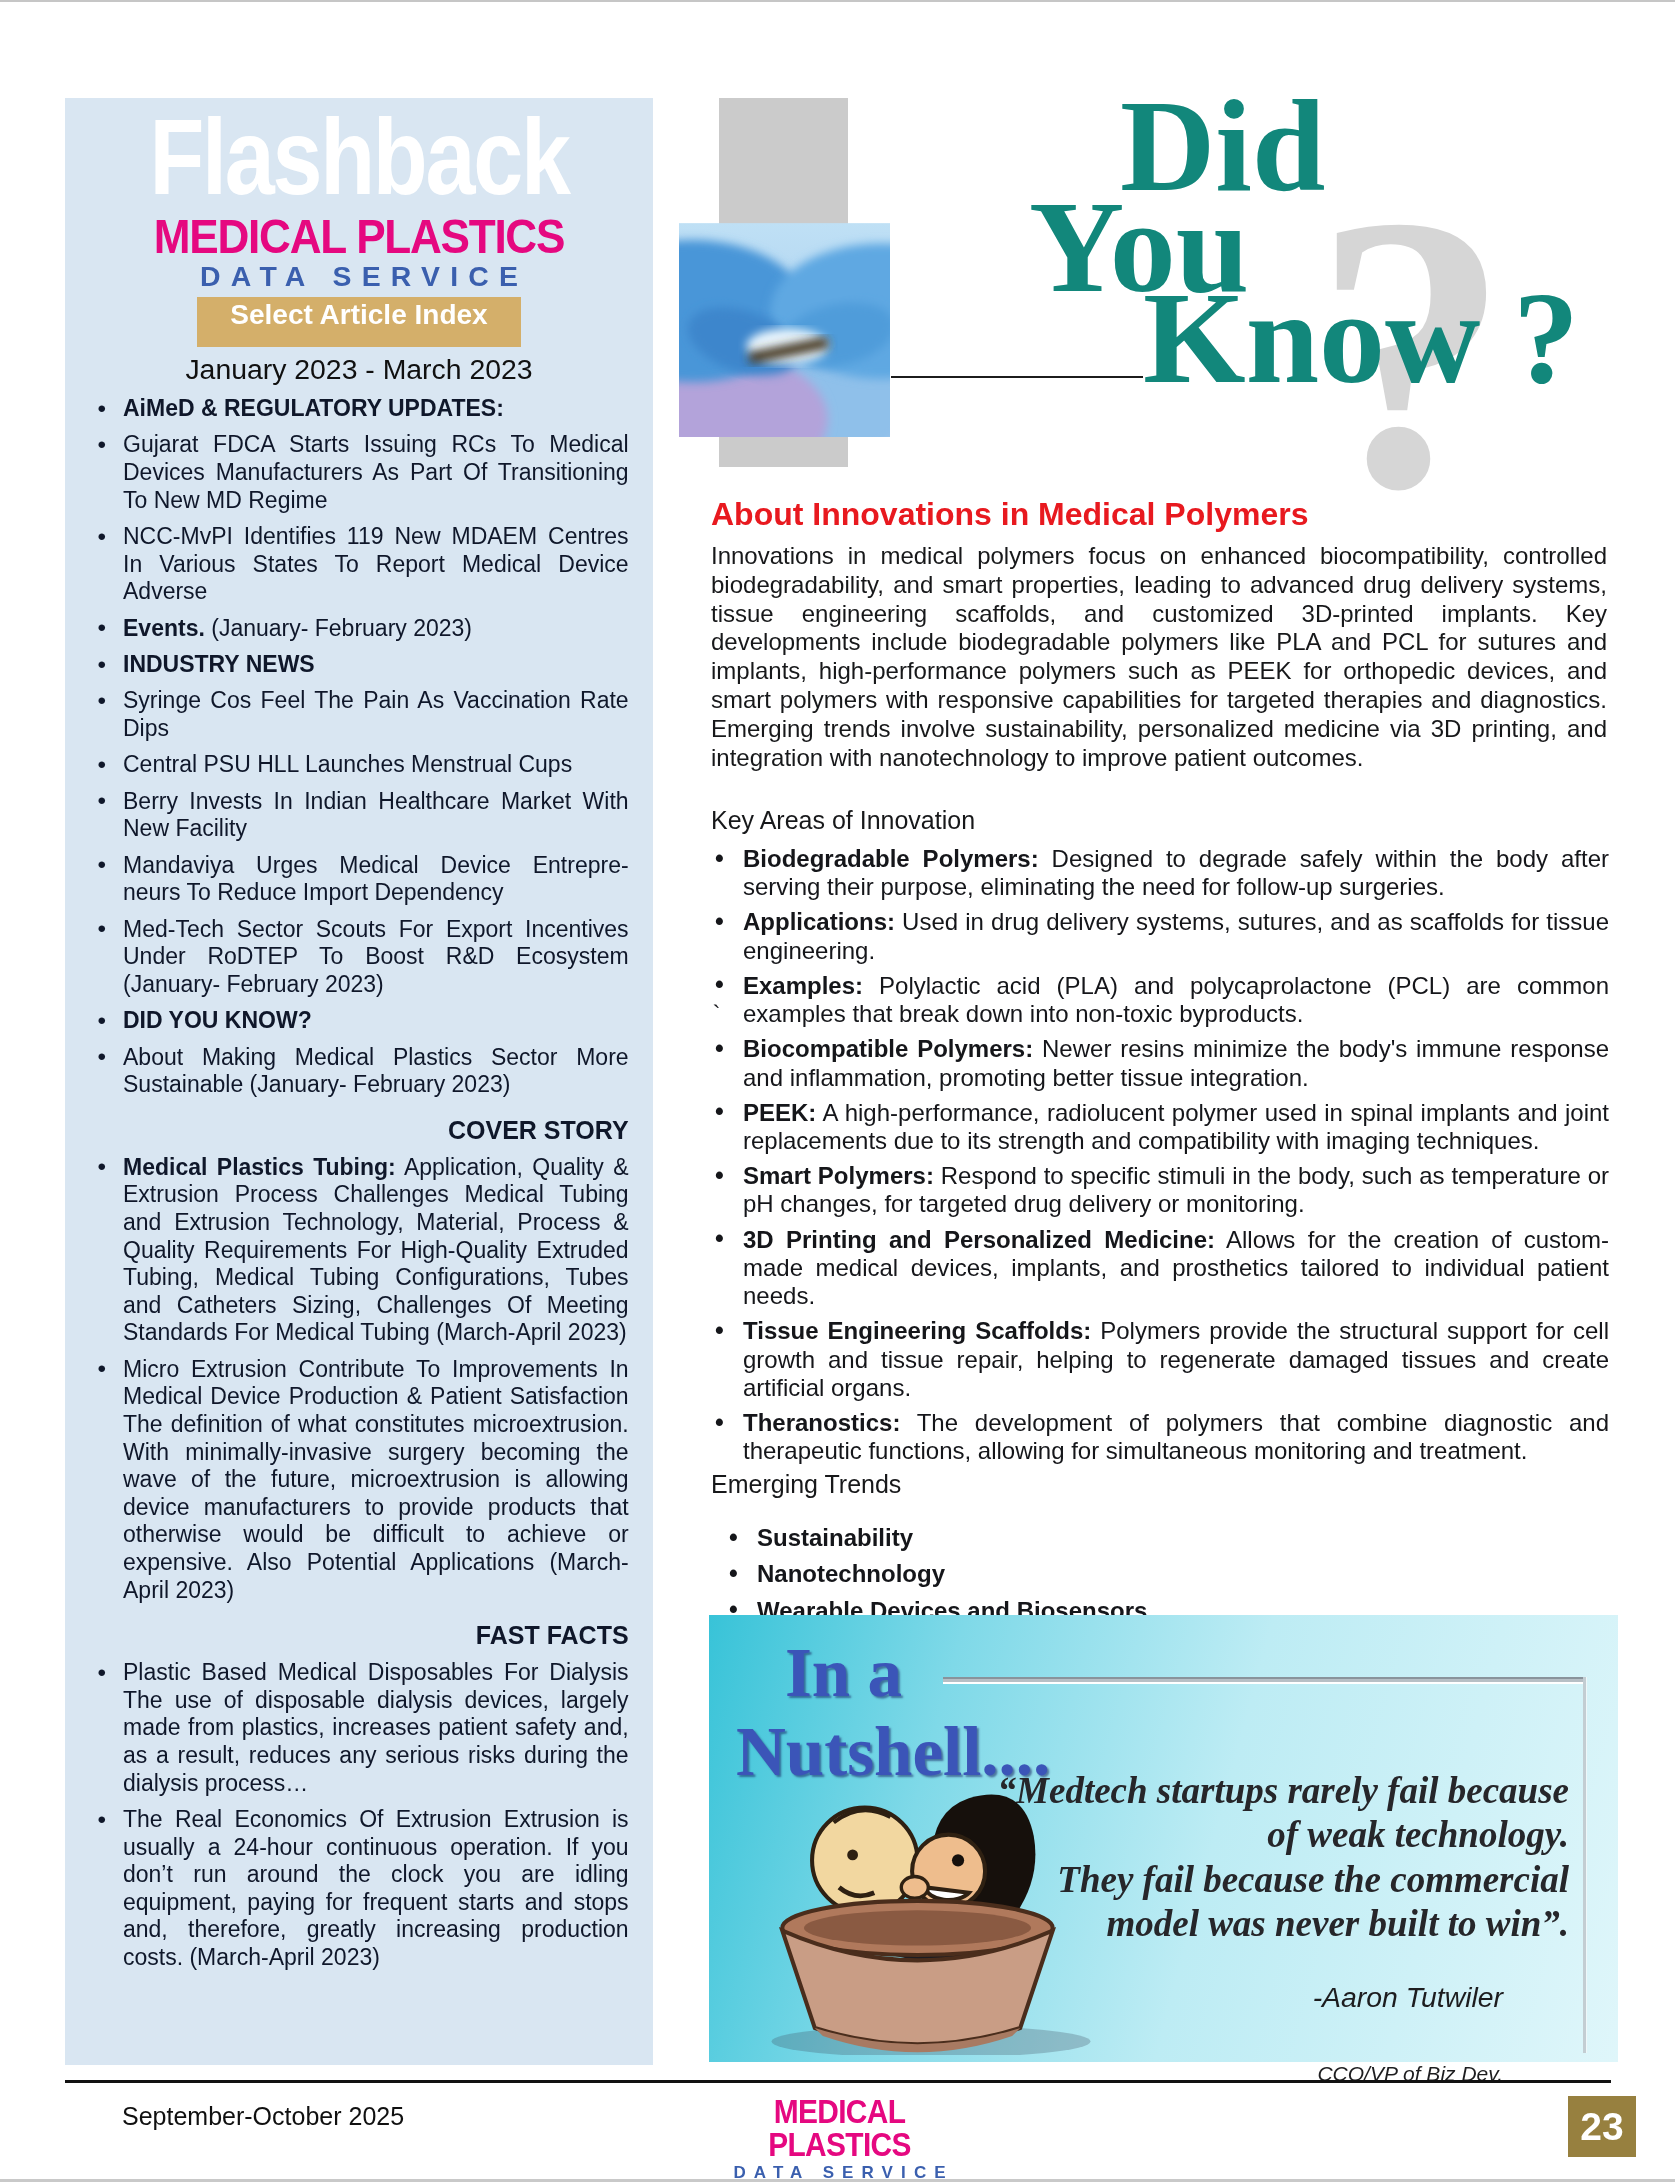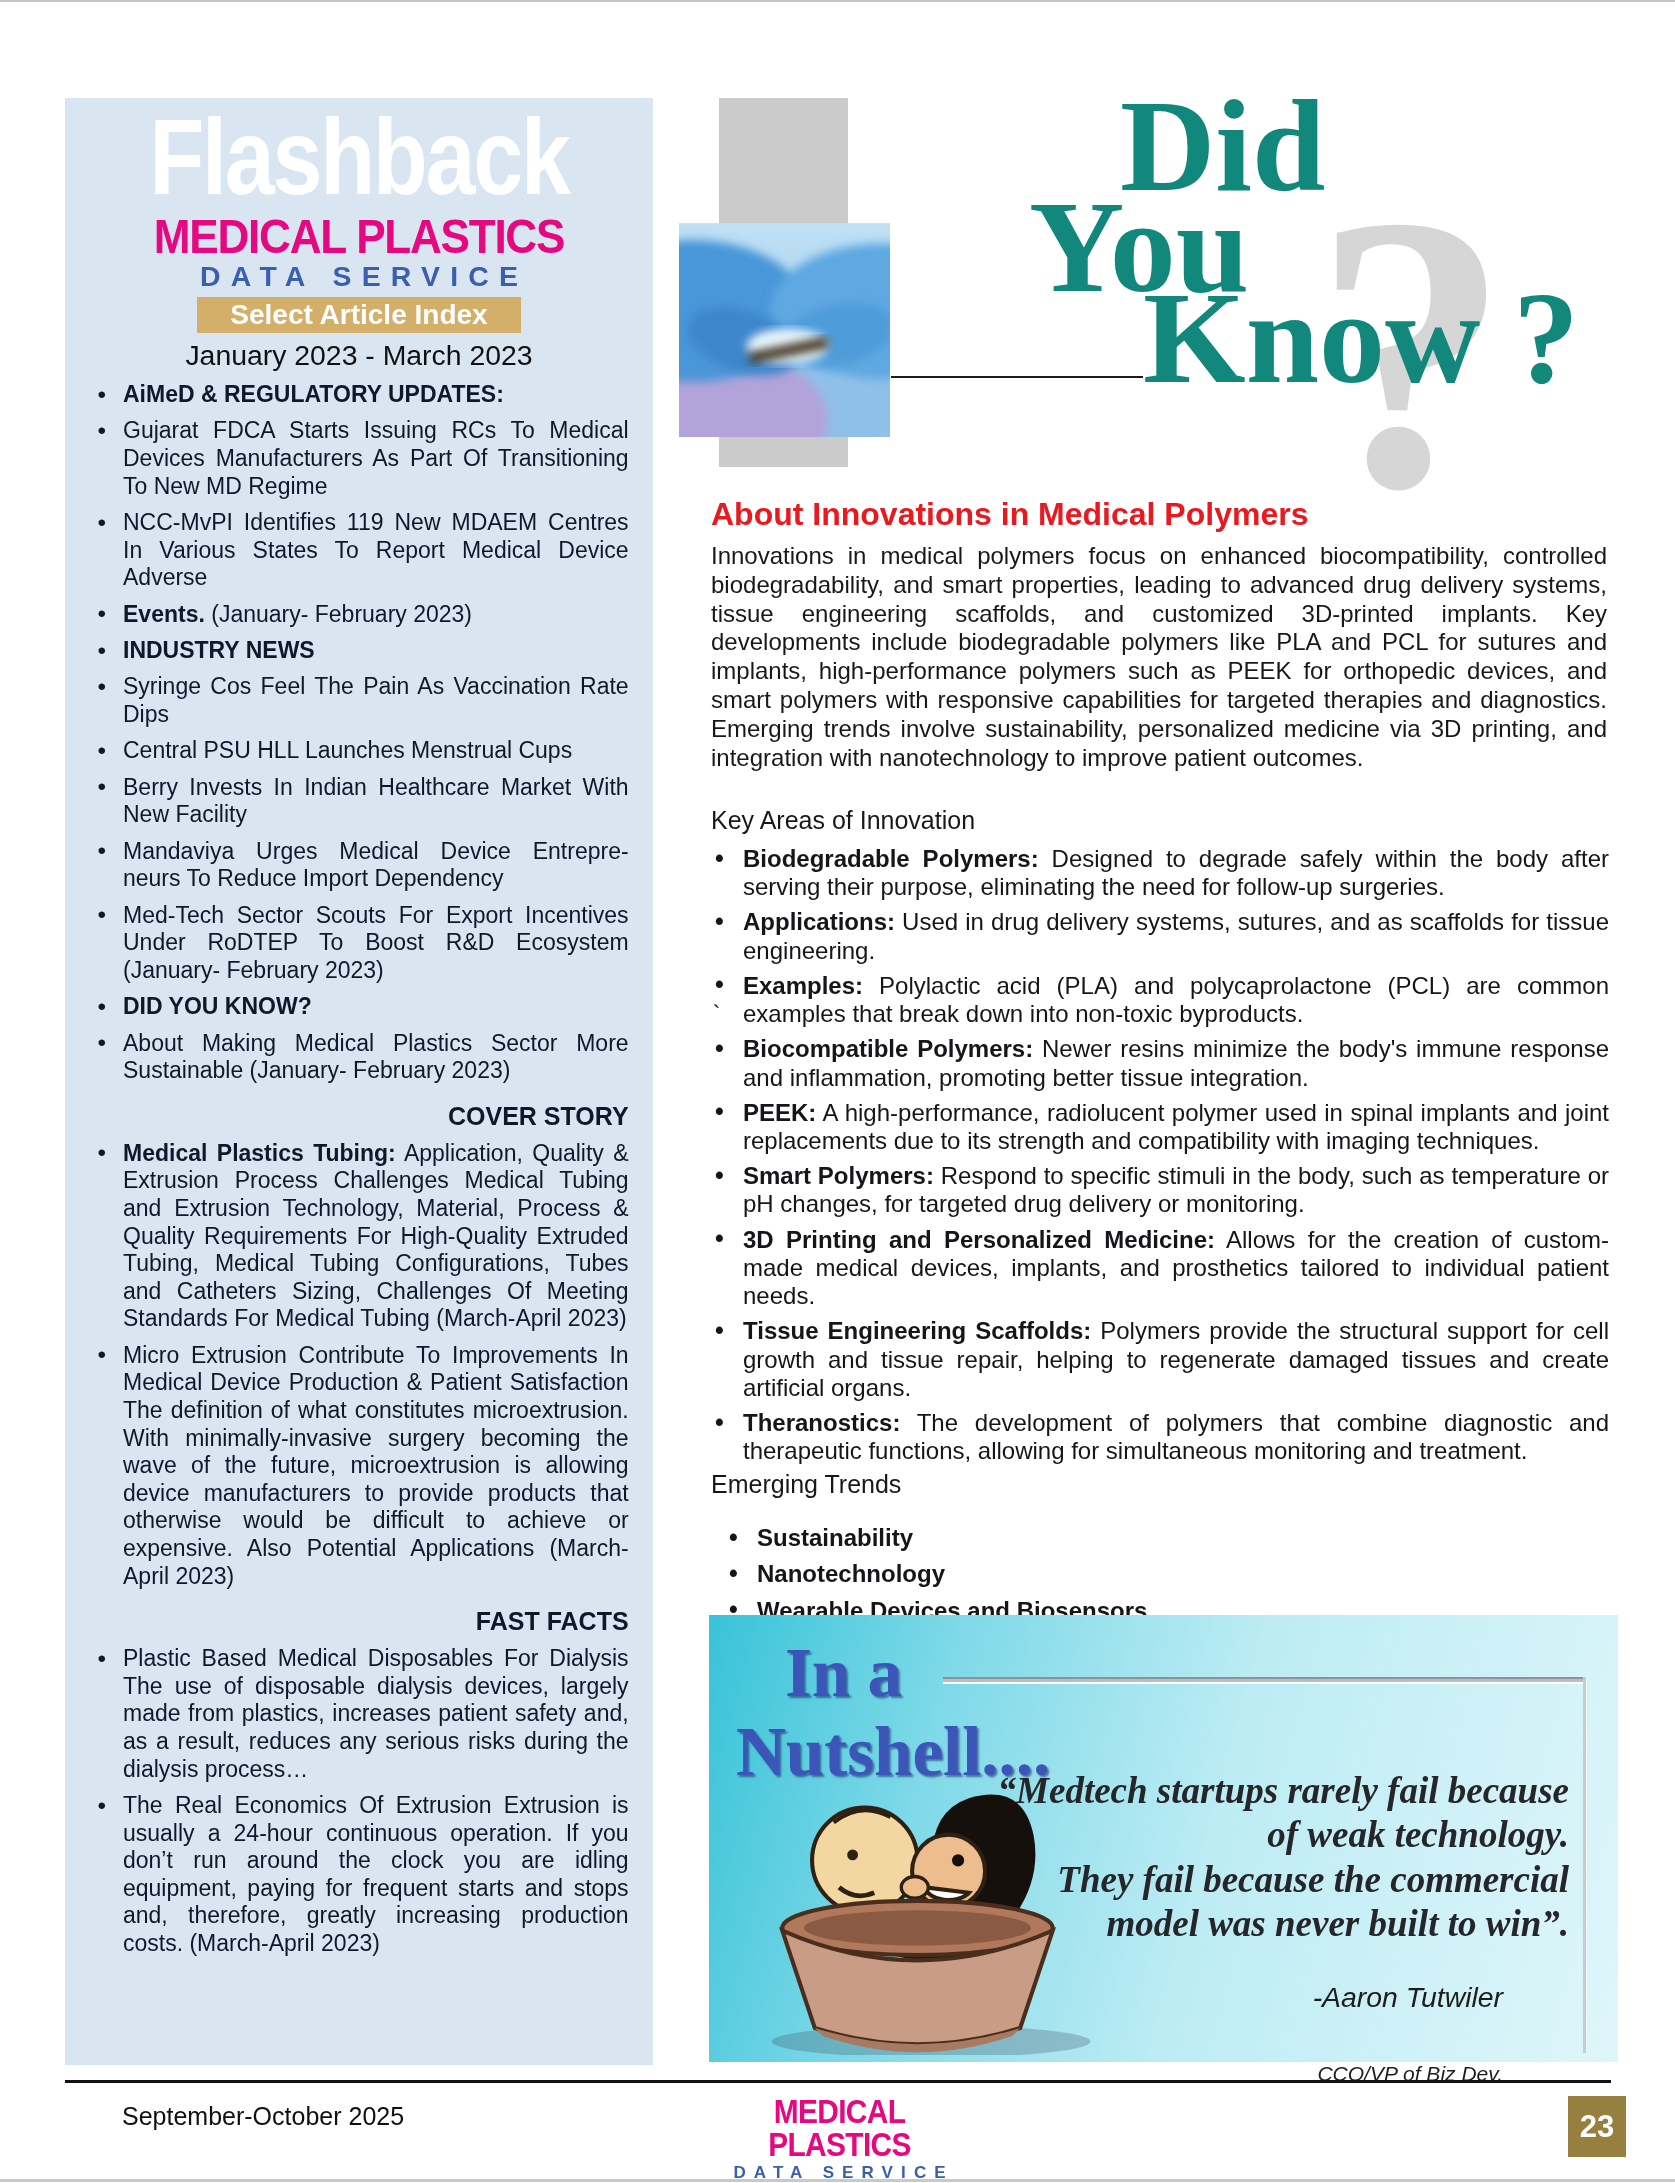--- a/index.html
+++ b/index.html
@@ -10,21 +10,21 @@
   .edge-bottom{left:0;top:2179px;width:1676px;height:2.7px;background:#c9c9c9;}
 
   
   .sidebar{left:65px;top:98px;width:588px;height:1967px;background:#d9e6f2;}
   .fb-title{margin:9.5px 0 0;text-align:center;color:#ffffff;font-weight:bold;
             font-size:107px;line-height:.92;letter-spacing:-2.7px;transform:scaleX(.84);}
   .logo-mp{margin-top:6.8px;text-align:center;color:#e50880;font-weight:bold;
            font-size:49px;line-height:.95;letter-spacing:-1.4px;transform:scaleX(.9);}
   .logo-ds{margin-top:2.7px;text-align:center;color:#3a5fae;font-weight:bold;
            font-size:28.4px;line-height:1;letter-spacing:10.2px;text-indent:10.2px;}
-  .select-btn{margin:6.8px auto 0;width:324px;height:36px;line-height:35px;background:#d4af6a;
+  .select-btn{margin:6.8px auto 0;width:324px;height:50px;line-height:35px;background:#d4af6a;
               color:#ffffff;font-weight:bold;font-size:28px;text-align:center;cursor:pointer;}
   .daterange{margin-top:5.4px;text-align:center;font-size:28.4px;color:#101010;}
   ul.toc{list-style:none;margin:9.5px 0 0;padding:0 24.4px 20.3px 27px;}
   ul.toc li{position:relative;padding-left:31px;font-size:23px;line-height:1.2;
             text-align:justify;margin-top:8.8px;color:#0f172a;}
   ul.toc li::before{content:"\2022";position:absolute;left:5.4px;top:-1.4px;font-size:24.4px;}
   ul.toc li .lead{font-weight:bold;}
   ul.toc li.h{padding-left:0;font-weight:bold;font-size:25px;margin-top:16.2px;text-align:right;}
   ul.toc li.h::before{content:none;}
 
@@ -77,22 +77,22 @@
   .ns-name{font-size:28.4px;}
   .ns-role{font-size:21px;margin-top:48px;}
   .ns-cartoon{position:absolute;left:19px;top:148px;width:379px;height:292px;}
 
   
   .foot-line{left:65px;top:2080px;width:1546px;height:3.4px;background:#121212;}
   .foot-issue{left:122px;top:2102px;font-size:25px;color:#101010;}
   .foot-logo{left:704px;top:2096px;width:271px;text-align:center;}
   .fl1{color:#e50880;font-weight:bold;font-size:32.5px;line-height:1;letter-spacing:-0.7px;transform:scaleX(.92);}
   .fl2{color:#3a5fae;font-weight:bold;font-size:17px;letter-spacing:8.1px;text-indent:8.1px;margin-top:2px;}
-  .foot-page{left:1568px;top:2096px;width:58px;height:61px;background:#97803f;color:#ffffff;
-             font-weight:bold;font-size:31px;display:flex;align-items:center;justify-content:center;}
+  .foot-page{left:1568px;top:2096px;width:68px;height:61px;background:#97803f;color:#ffffff;
+             font-weight:bold;font-size:39px;display:flex;align-items:center;justify-content:center;}
 </style>
 </head>
 <body>
 
 <div class="page">
   <div class="abs edge-top"></div>
 
   <div class="abs sidebar">
     <div class="fb-title">Flashback</div>
     <div class="logo-mp">MEDICAL PLASTICS</div>

